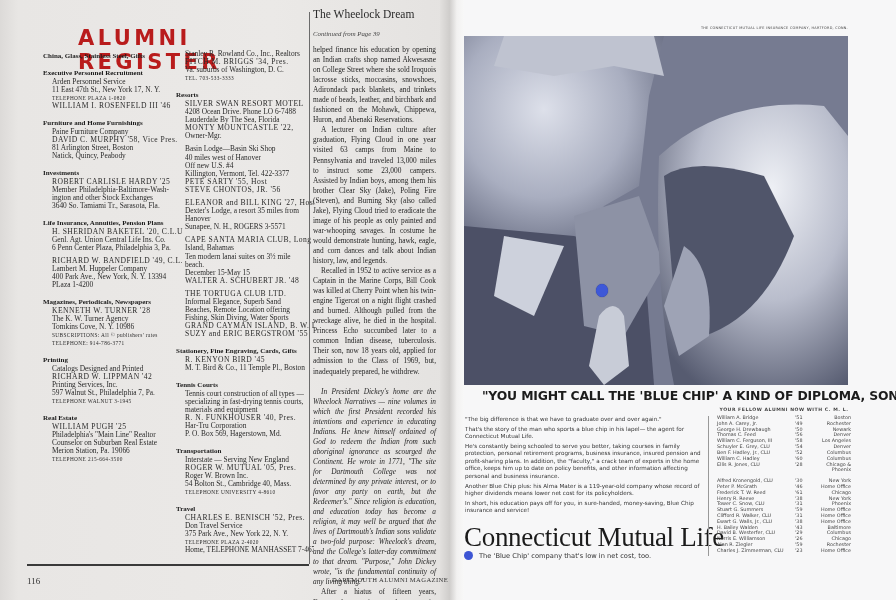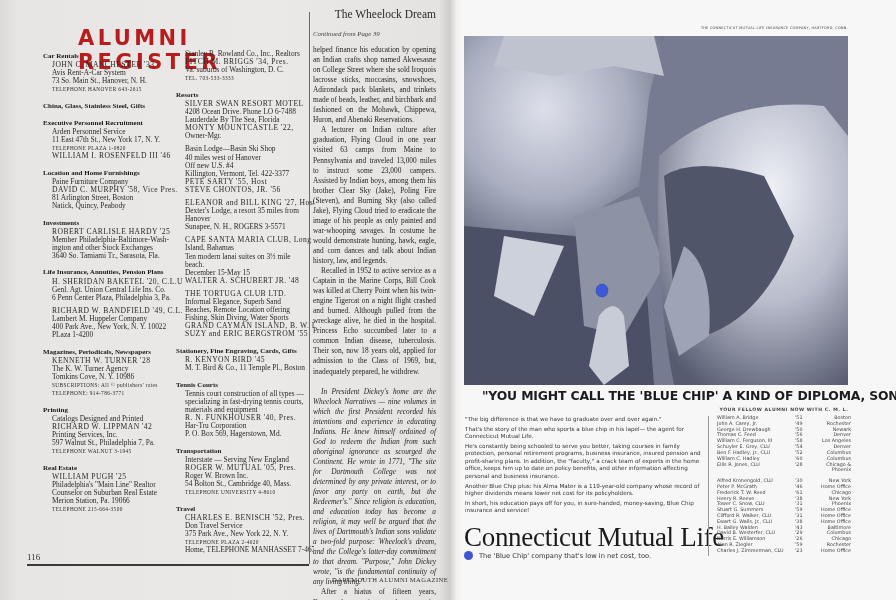--- a/index.html
+++ b/index.html
@@ -20,26 +20,26 @@
   .reg-col.c2 { left: 176px; width: 138px; top: 50px; }
   .cat { margin-bottom: 8.5px; }
   .cat-title { font-weight: bold; font-size: 7px; margin-bottom: 1px; color: #1a1a1a; }
   .entry { padding-left: 9px; margin-bottom: 5px; }
   .entry:last-child { margin-bottom: 0; }
   .line { white-space: nowrap; overflow: hidden; }
   .line.caps { letter-spacing: 0.45px; font-size: 7.6px; }
   .line.small { font-size: 5.3px; letter-spacing: 0.4px; }
   .reg-rule { position: absolute; left: 27px; top: 564px; width: 282px; height: 2px; background: #3a3a3a; }
   .reg-vrule { position: absolute; left: 309px; top: 12px; width: 1px; height: 552px; background: #6b6b6b; }
-  .folio { position: absolute; left: 27px; top: 552px; font-size: 9px; color: #333; }
+  .folio { position: absolute; left: 27px; top: 576px; font-size: 9px; color: #333; }
   .running-foot { position: absolute; left: 332px; top: 576px; font-size: 6.6px; letter-spacing: 0.4px; color: #333; }
 
   
   .article { position: absolute; left: 313px; top: 8px; width: 123px; }
-  .article-title { font-size: 11.5px; color: #2a2a2a; margin-left: 0; white-space: nowrap; text-align: right; }
+  .article-title { font-size: 11.5px; color: #2a2a2a; margin-left: 0; white-space: nowrap; }
   .article-cont { font-style: italic; font-size: 6.8px; margin-top: 10px; color: #444; }
   .article-body { margin-top: 8px; font-size: 7.35px; line-height: 10.05px; text-align: justify; color: #262626; }
   .article-body p { text-indent: 8px; }
   .article-body p.first { text-indent: 0; }
   .article-body p.gap { margin-top: 10px; font-style: italic; }
 
   
   .ad-credit { position: absolute; left: 700px; top: 26px; width: 148px; text-align: right;
     font-family: "DejaVu Sans", sans-serif; font-size: 3.4px; letter-spacing: 0.3px; color: #444; white-space: nowrap; }
   .photo { position: absolute; left: 464px; top: 36px; width: 384px; height: 349px; overflow: hidden;
@@ -73,42 +73,33 @@
 </head>
 <body>
 
 <div class="left-page"></div>
 <div class="right-page"></div>
 <div class="gutter"></div>
 
 <div class="register-title">ALUMNI REGISTER</div>
 <div class="reg-col c1" id="col1">
     <div class="cat">
-      <div class="cat-title">Car Rentals</div>
-      <div class="entry">
-        <div class="line caps">JOHN C. MANCHESTER '33</div>
-        <div class="line">Avis Rent-A-Car System</div>
-        <div class="line">73 So. Main St., Hanover, N. H.</div>
-        <div class="line small">TELEPHONE HANOVER 643-2615</div>
-      </div>
-    </div>
-    <div class="cat">
       <div class="cat-title">China, Glass, Stainless Steel, Gifts</div>
     </div>
     <div class="cat">
       <div class="cat-title">Executive Personnel Recruitment</div>
       <div class="entry">
         <div class="line">Arden Personnel Service</div>
         <div class="line">11 East 47th St., New York 17, N. Y.</div>
         <div class="line small">TELEPHONE PLAZA 1-0820</div>
         <div class="line caps">WILLIAM I. ROSENFELD III '46</div>
       </div>
     </div>
     <div class="cat">
-      <div class="cat-title">Location and Home Furnishings</div>
+      <div class="cat-title">Furniture and Home Furnishings</div>
       <div class="entry">
         <div class="line">Paine Furniture Company</div>
         <div class="line caps">DAVID C. MURPHY '58, Vice Pres.</div>
         <div class="line">81 Arlington Street, Boston</div>
         <div class="line">Natick, Quincy, Peabody</div>
       </div>
     </div>
     <div class="cat">
       <div class="cat-title">Investments</div>
       <div class="entry">
@@ -121,21 +112,21 @@
     <div class="cat">
       <div class="cat-title">Life Insurance, Annuities, Pension Plans</div>
       <div class="entry">
         <div class="line caps">H. SHERIDAN BAKETEL '20, C.L.U.</div>
         <div class="line">Genl. Agt. Union Central Life Ins. Co.</div>
         <div class="line">6 Penn Center Plaza, Philadelphia 3, Pa.</div>
       </div>
       <div class="entry">
         <div class="line caps">RICHARD W. BANDFIELD '49, C.L.U.</div>
         <div class="line">Lambert M. Huppeler Company</div>
-        <div class="line">400 Park Ave., New York, N. Y. 10022</div>
+        <div class="line">400 Park Ave., New York, N. Y. 13394</div>
         <div class="line">PLaza 1-4200</div>
       </div>
     </div>
     <div class="cat">
       <div class="cat-title">Magazines, Periodicals, Newspapers</div>
       <div class="entry">
         <div class="line caps">KENNETH W. TURNER '28</div>
         <div class="line">The K. W. Turner Agency</div>
         <div class="line">Tomkins Cove, N. Y. 10986</div>
         <div class="line small">SUBSCRIPTIONS: All © publishers' rates</div>

